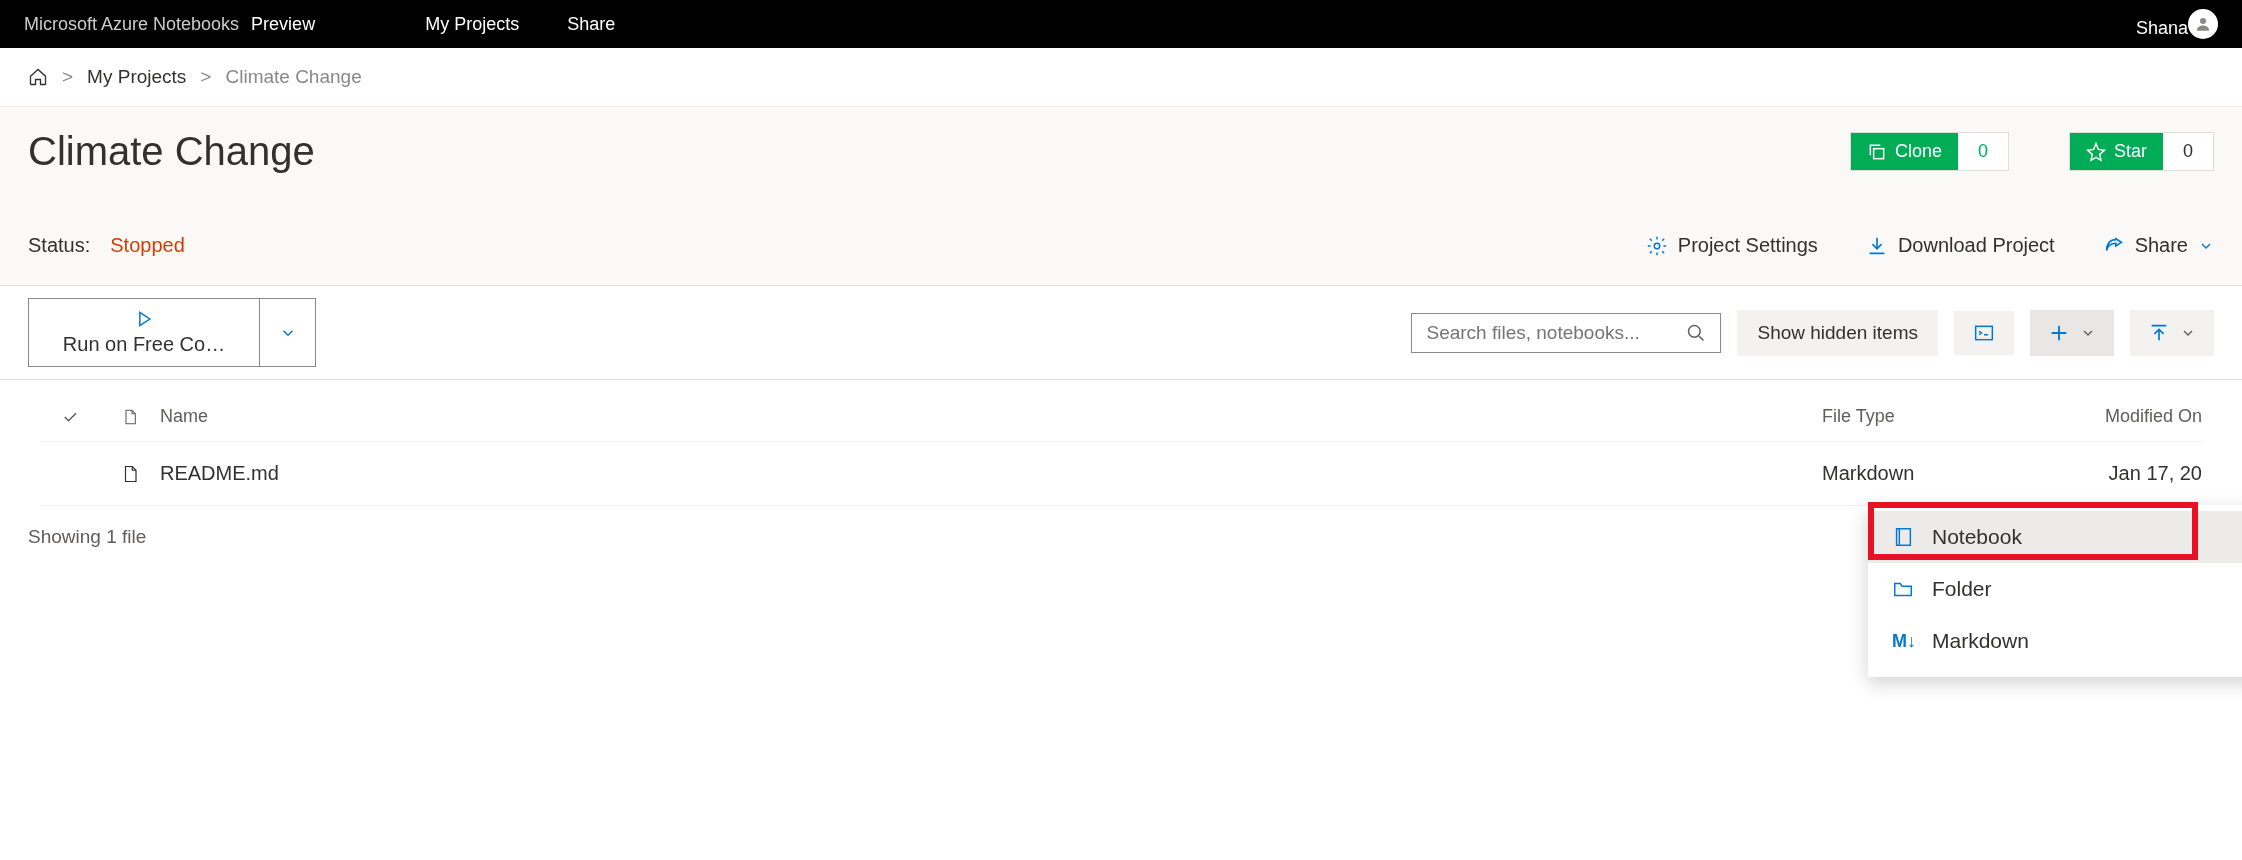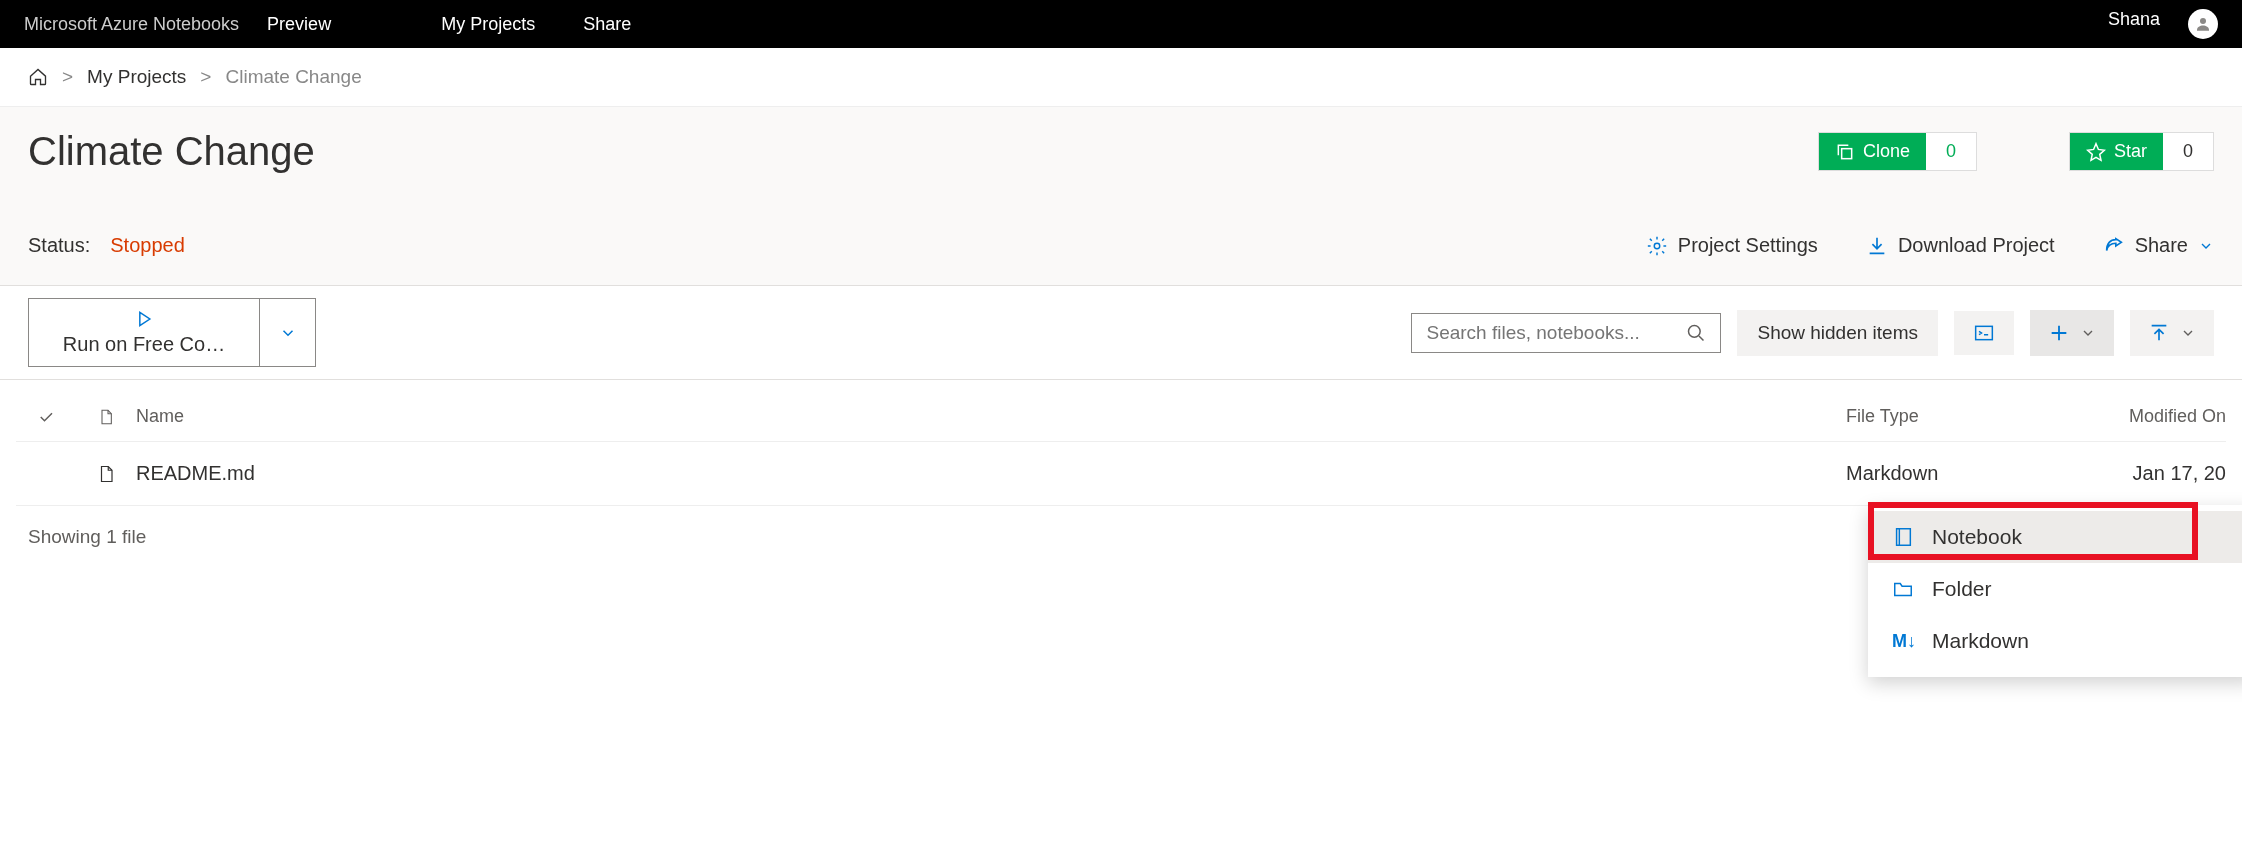--- a/index.html
+++ b/index.html
@@ -1,38 +1,38 @@
 <!DOCTYPE html>
 <html><head>
 <meta charset="utf-8">
 <style>
   * { box-sizing: border-box; margin: 0; padding: 0; font-family: "Segoe UI", -apple-system, sans-serif; }
   body { background: #fff; color: #323130; width: 2242px; }
 
   
   .top-nav { background: #000; height: 48px; display: flex; align-items: center; padding: 0 24px; color: #fff; font-size: 18px; }
-  .brand { display: flex; align-items: baseline; gap: 28px; }
+  .brand { display: flex; align-items: baseline; gap: 12px; }
   .brand-main { color: #ccc; }
   .brand-sub { color: #fff; }
   .nav-center { display: flex; gap: 48px; margin-left: 110px; }
   .nav-link { color: #fff; cursor: pointer; }
-  .nav-right { margin-left: auto; display: flex; align-items: flex-start; gap: 28px; }
+  .nav-right { margin-left: auto; display: flex; align-items: flex-end; gap: 0; }
   .avatar { width: 30px; height: 30px; border-radius: 50%; background: #fff; display:flex; align-items:center; justify-content:center; }
 
   
   .breadcrumb { display: flex; align-items: center; gap: 14px; padding: 18px 28px; font-size: 19px; color: #323130; border-bottom:1px solid #eee;}
   .breadcrumb .sep { color: #888; }
   .breadcrumb .current { color: #888; }
   .breadcrumb a { color: #323130; cursor:pointer; }
 
   
   .header { background: #faf9f8; padding: 22px 28px 28px 28px; border-bottom:1px solid #e1dfdd; }
   .header-row1 { display:flex; align-items:center; }
   .title { font-size: 40px; font-weight: 300; }
-  .header-buttons { margin-left:auto; display:flex; gap:92px; }
+  .header-buttons { margin-left:auto; display:flex; gap:60px; }
   .split-btn { display:flex; border:1px solid #ddd; }
   .split-btn .main { background:#00ad56; color:#fff; display:flex; align-items:center; gap:8px; padding: 8px 16px; font-size:18px; cursor:pointer;}
   .split-btn .count { background:#fff; color:#00ad56; display:flex; align-items:center; padding:8px 20px; font-size:18px;}
   .split-btn.star .count { color:#323130; }
 
   .header-row2 { display:flex; align-items:center; margin-top:60px; font-size:20px; }
   .status-label { color:#323130; margin-right:20px; }
   .status-value { color:#d83b01; }
   .header-actions { margin-left:auto; display:flex; gap:48px; align-items:center; }
   .act { display:flex; align-items:center; gap:10px; color:#323130; cursor:pointer; font-size:20px;}
@@ -44,21 +44,21 @@
   .run-btn .caret { border-left:1px solid #8a8886; display:flex; align-items:center; justify-content:center; width:56px; cursor:pointer;}
   .toolbar-right { margin-left:auto; display:flex; gap:16px; align-items:center; }
   .search-box { display:flex; align-items:center; border:1px solid #8a8886; width:310px; padding:8px 14px; font-size:19px; color:#605e5c;}
   .search-box input { border:none; outline:none; flex:1; font-size:19px; background:transparent;}
   .gray-btn { background:#f3f2f1; padding:12px 20px; font-size:19px; cursor:pointer; display:flex; align-items:center; gap:10px; color:#323130;}
   .icon-btn { background:#f3f2f1; padding:12px 18px; cursor:pointer; display:flex; align-items:center; gap:10px;}
   .icon-btn.light { background:#f3f2f1; }
   .icon-btn.dark { background:#e8e7e6; }
 
   
-  .table-area { padding: 0 16px; }
+  .table-area { padding: 0 40px; }
   .thead { display:flex; align-items:center; padding:26px 0 14px 0; color:#605e5c; font-size:18px; border-bottom:1px solid #eee;}
   .col-check { width:60px; display:flex; justify-content:center; }
   .col-icon { width:60px; display:flex; justify-content:center;}
   .col-name { flex:1; }
   .col-type { width:200px; }
   .col-mod { width:180px; text-align:right;}
   .trow { display:flex; align-items:flex-end; padding:20px 0; border-bottom:1px solid #eee; font-size:20px;}
   .footer-count { padding:20px 28px; color:#605e5c; font-size:19px; }
 
   

